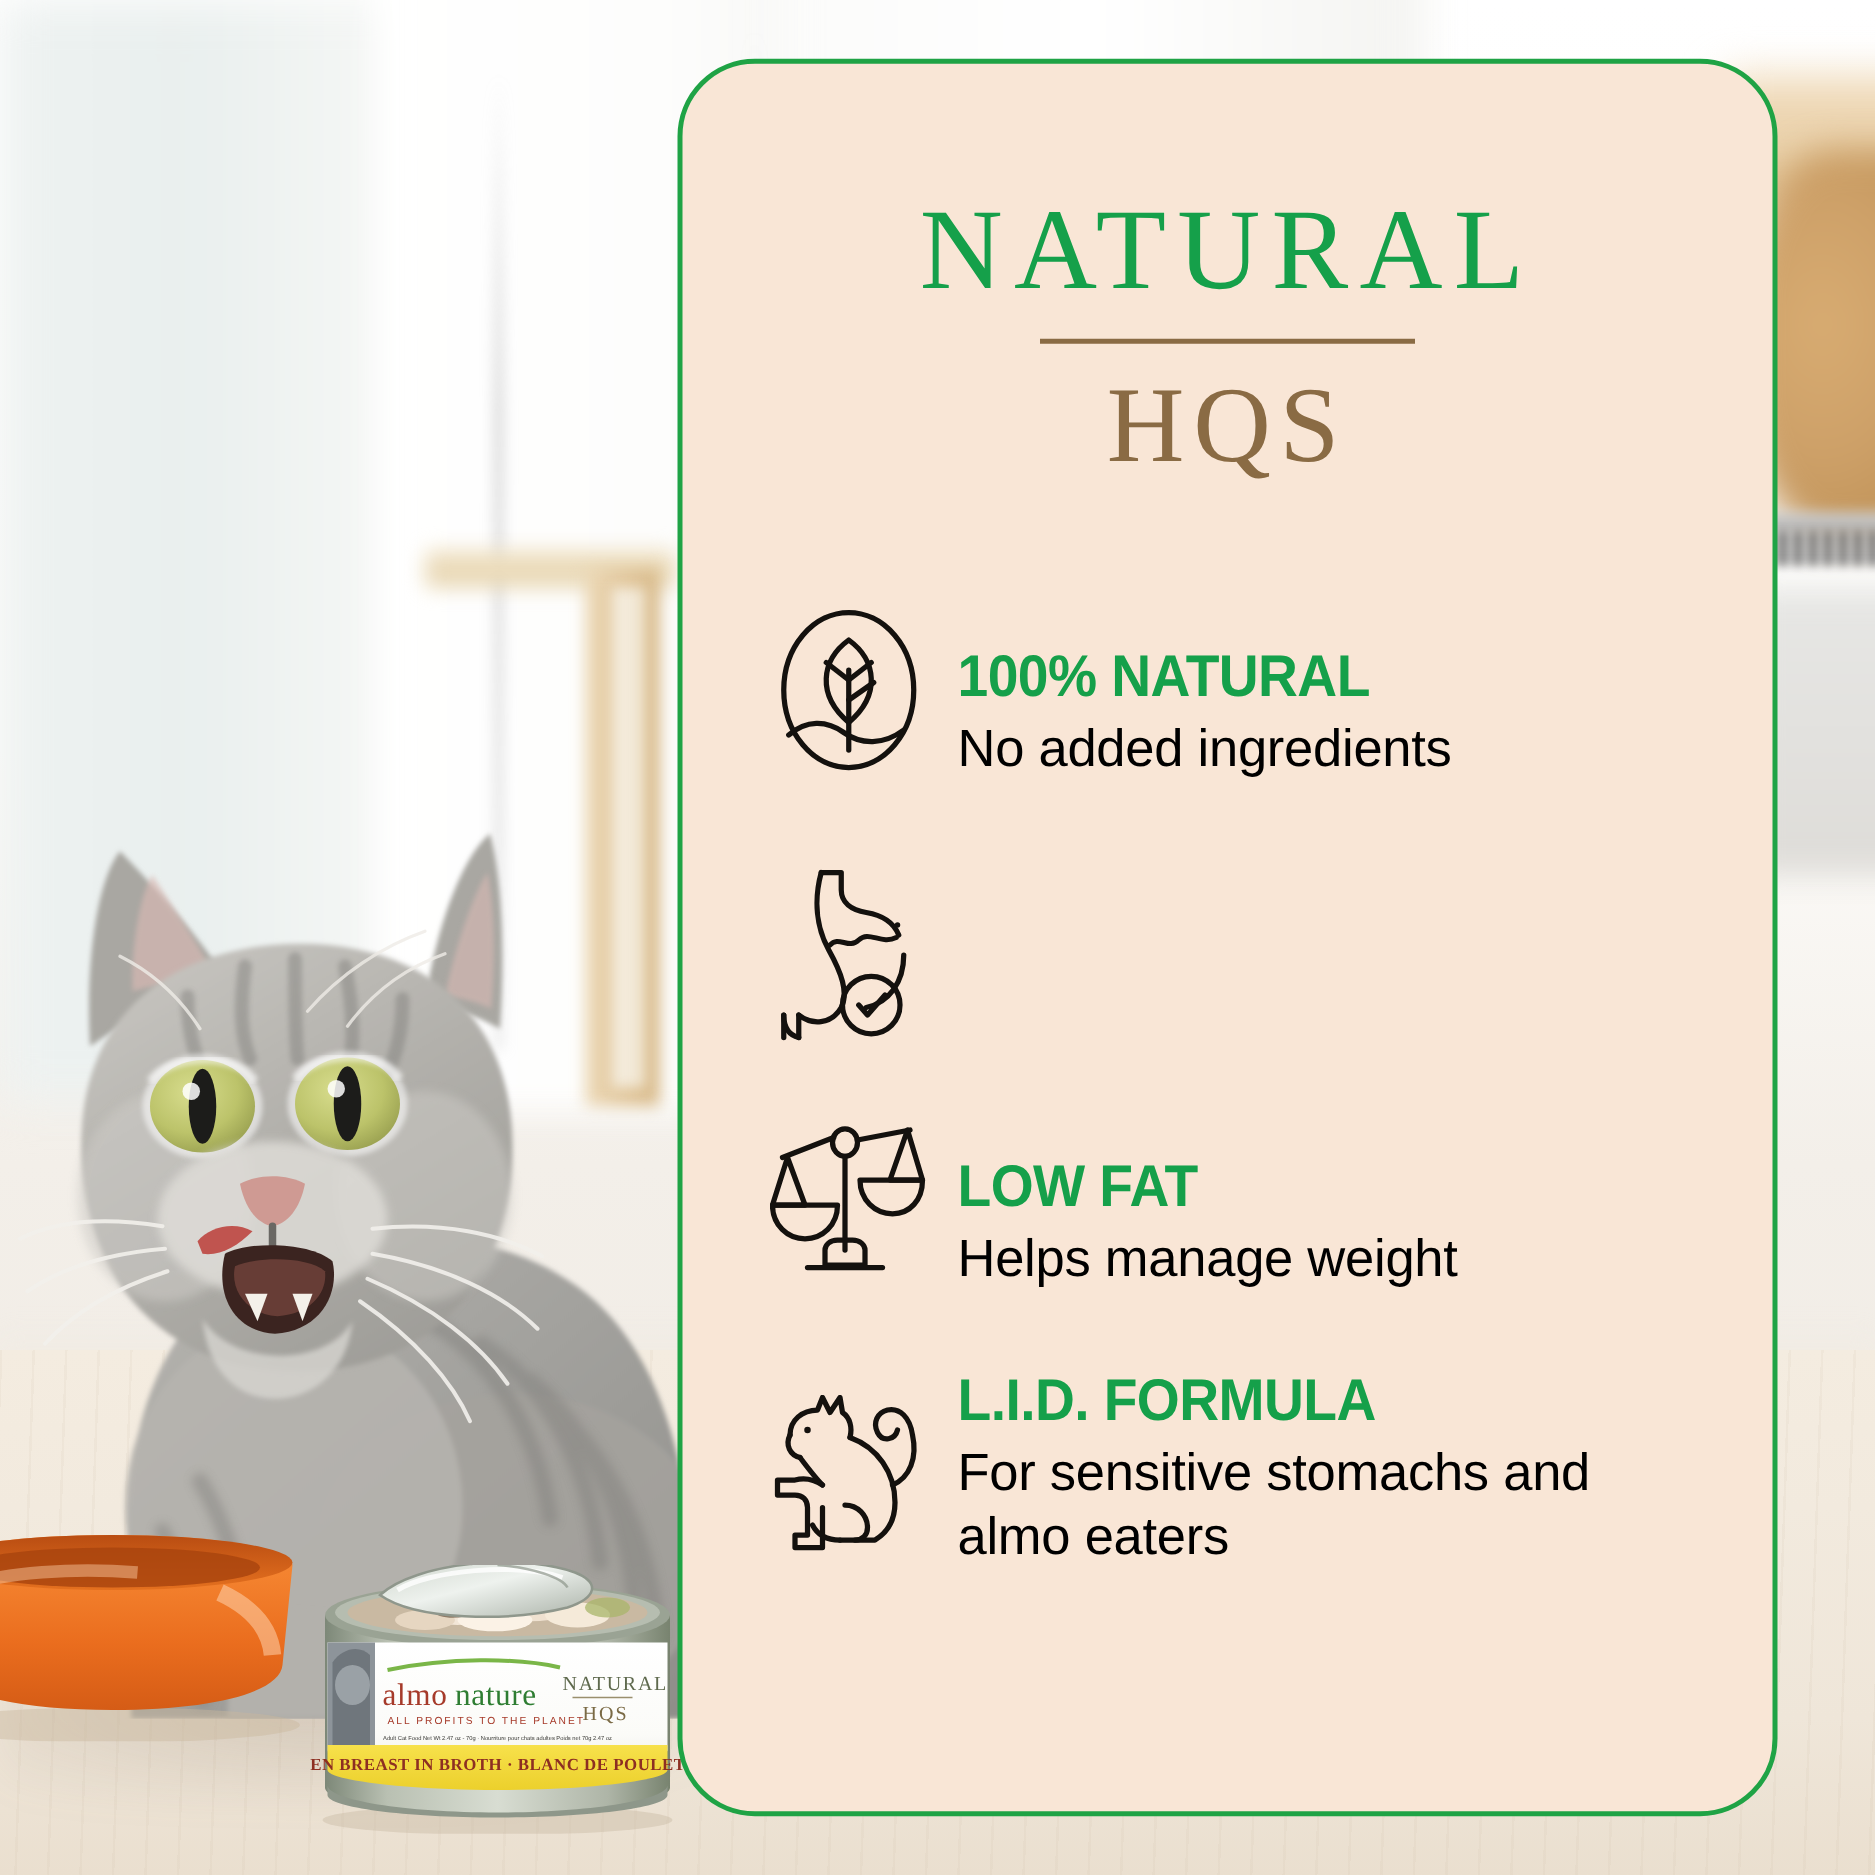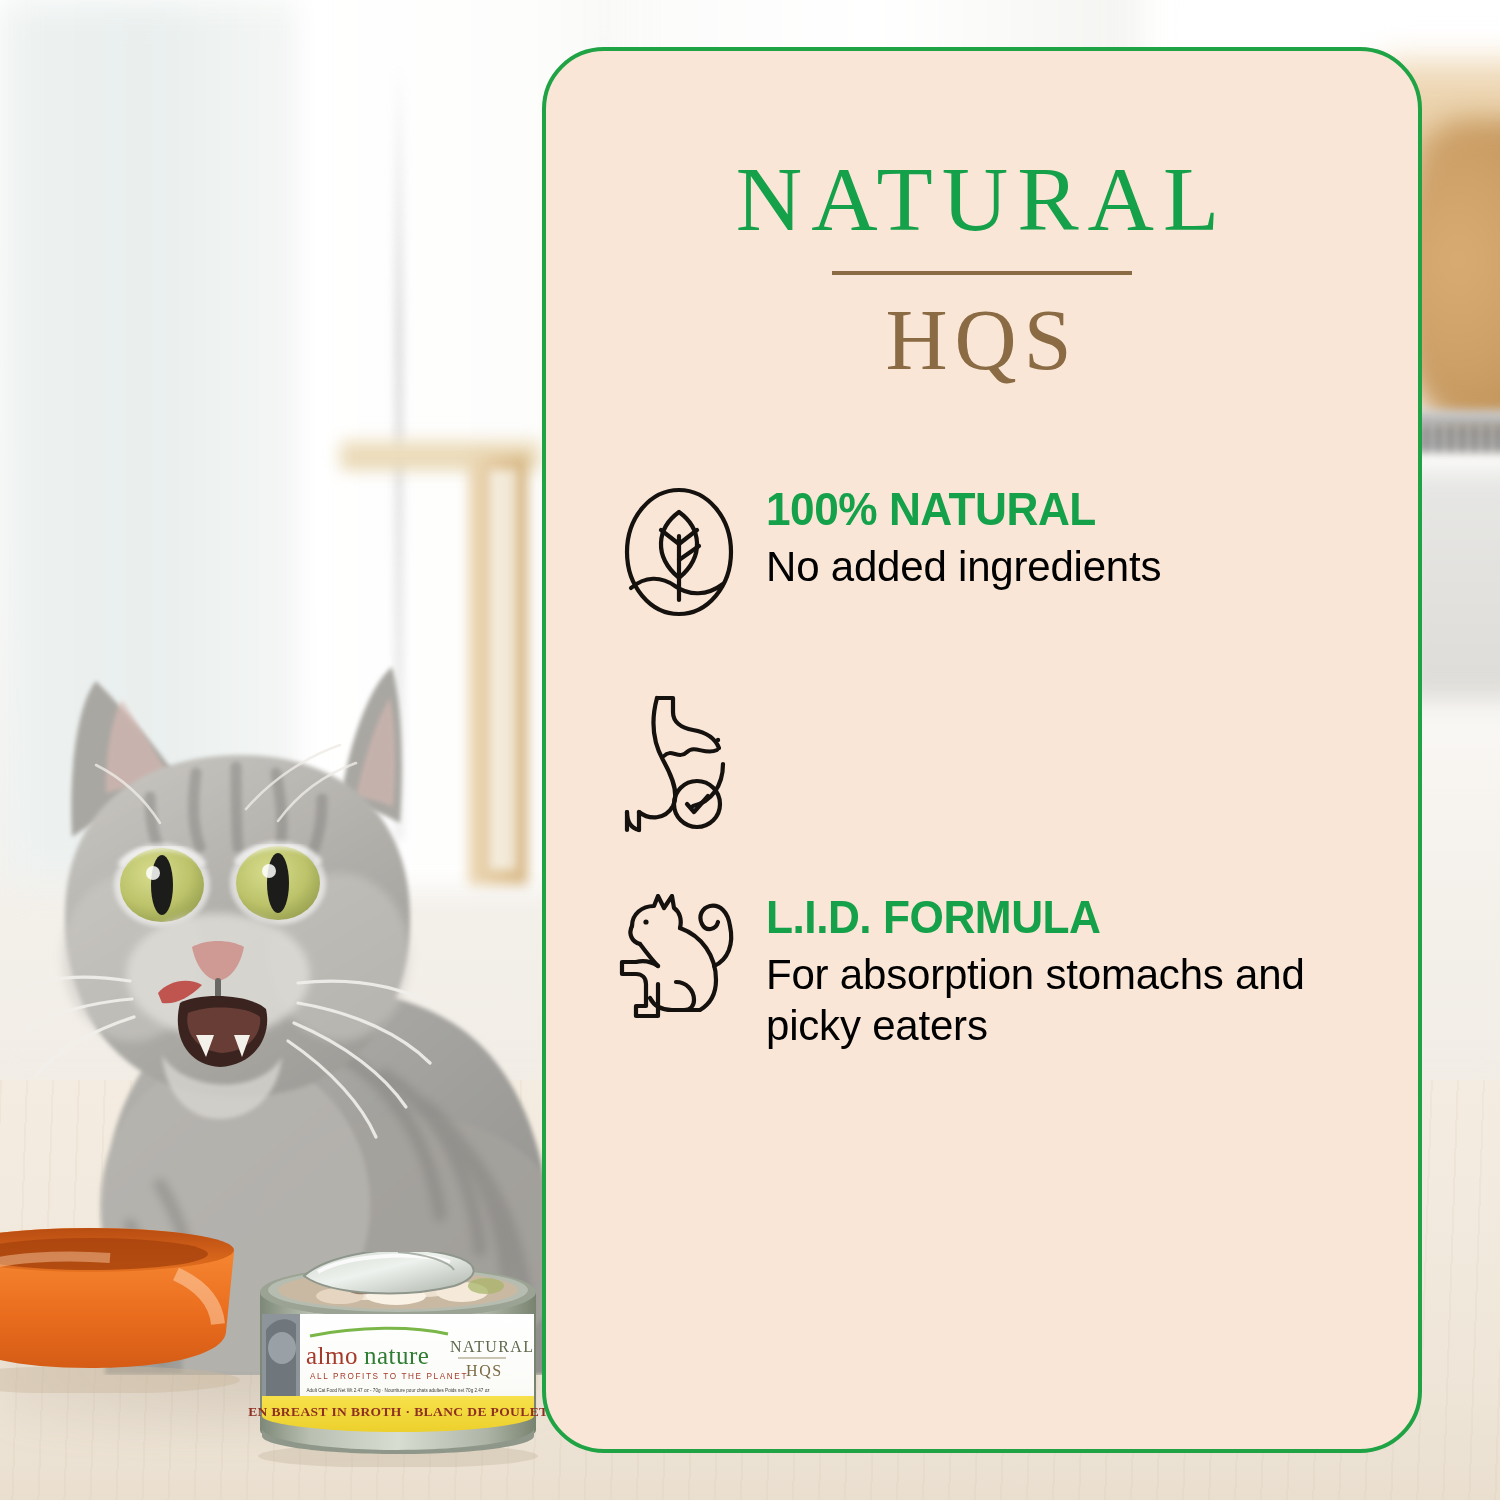--- a/index.html
+++ b/index.html
@@ -112,21 +112,21 @@
     font-family:"Liberation Serif", serif;
     font-size:86px;
     letter-spacing: 7px;
     color:#8a6b44;
     line-height:1;
   }
 
   .features { margin-top: 96px; }
   .feature {
     display:flex;
-    align-items:flex-start;
+    align-items:flex-end;
     padding: 0 48px 0 58px;
     margin-bottom: 58px;
   }
   .feature:last-child { margin-bottom:0; }
   .f-icon {
     flex: 0 0 150px;
     height:145px;
     display:flex; align-items:center; justify-content:center;
   }
   .f-icon svg { display:block; }
@@ -442,20 +442,40 @@
             <path d="M8 122 C8 132 12 138 20 140"></path>
             <path d="M8 122 L8 140"></path>
             <path d="M45 66 C52 58 60 70 68 62 C76 54 86 66 98 60" stroke-width="4"></path>
             <circle cx="78" cy="114" r="23"></circle>
             <path d="M68 114 L75 122 L89 106"></path>
             <circle cx="99" cy="50" r="2.2" fill="#14110e" stroke="none"></circle>
           </svg>
         </div>
       </div>
 
+      <div class="feature r3">
+        <div class="f-icon">
+          <svg width="126" height="128" viewBox="0 0 126 128" fill="none" stroke="#14110e" stroke-width="4.2" stroke-linecap="round" stroke-linejoin="round">
+            <ellipse cx="60" cy="18" rx="10" ry="11"></ellipse>
+            <path d="M60 29 L60 104"></path>
+            <path d="M51 14 L10 30"></path>
+            <path d="M70 16 L112 8"></path>
+            <path d="M10 30 L-2 68 L24 68 Z" transform="translate(4,0)"></path>
+            <path d="M2 68 C2 84 14 95 28 95 C42 95 54 84 54 68 Z"></path>
+            <path d="M112 8 L98 48 L124 48 Z" transform="translate(-2,0)"></path>
+            <path d="M74 48 C74 64 86 75 100 75 C114 75 124 64 124 48 Z" transform="translate(-2,0)"></path>
+            <path d="M44 104 C44 100 48 96 54 96 L66 96 C72 96 76 100 76 104 L76 116 L44 116 Z"></path>
+            <path d="M30 118 L90 118"></path>
+          </svg>
+        </div>
+        <div class="f-text">
+          <div class="f-title">LOW FAT</div>
+          <div class="f-sub">Helps manage weight</div>
+        </div>
+      </div>
 
       <div class="feature r4">
         <div class="f-icon">
           <svg width="130" height="132" viewBox="0 0 130 132" fill="none" stroke="#14110e" stroke-width="4.2" stroke-linecap="round" stroke-linejoin="round">
 
             <path d="M18 32 C18 20 28 12 40 12 L44 2 L50 14 L58 2 L60 14 C66 18 68 26 66 34"></path>
             <path d="M18 32 C14 40 18 48 26 50"></path>
             <circle cx="32" cy="28" r="2.6" fill="#14110e" stroke="none"></circle>
 
             <path d="M66 34 C88 42 102 62 102 86 C102 100 96 110 86 116 L58 116"></path>
@@ -464,19 +484,19 @@
             <path d="M44 72 C38 68 30 66 22 68 L8 68 L8 80 L22 80 C28 80 32 84 32 90 L32 112 L22 112 L22 122 L44 122 L44 90"></path>
 
             <path d="M58 116 C48 116 40 112 36 104"></path>
             <path d="M62 88 C72 88 80 96 80 106 C80 112 76 116 70 116"></path>
 
             <path d="M100 72 C114 66 120 50 116 32 C114 18 106 10 96 12 C88 14 84 22 88 30 C92 38 102 36 104 28"></path>
           </svg>
         </div>
         <div class="f-text">
           <div class="f-title">L.I.D. FORMULA</div>
-          <div class="f-sub">For absorption stomachs and picky eaters</div>
+          <div class="f-sub">For sensitive stomachs and almo eaters</div>
         </div>
       </div>
 
     </div>
   </div>
 </div>
 
 </body></html>

